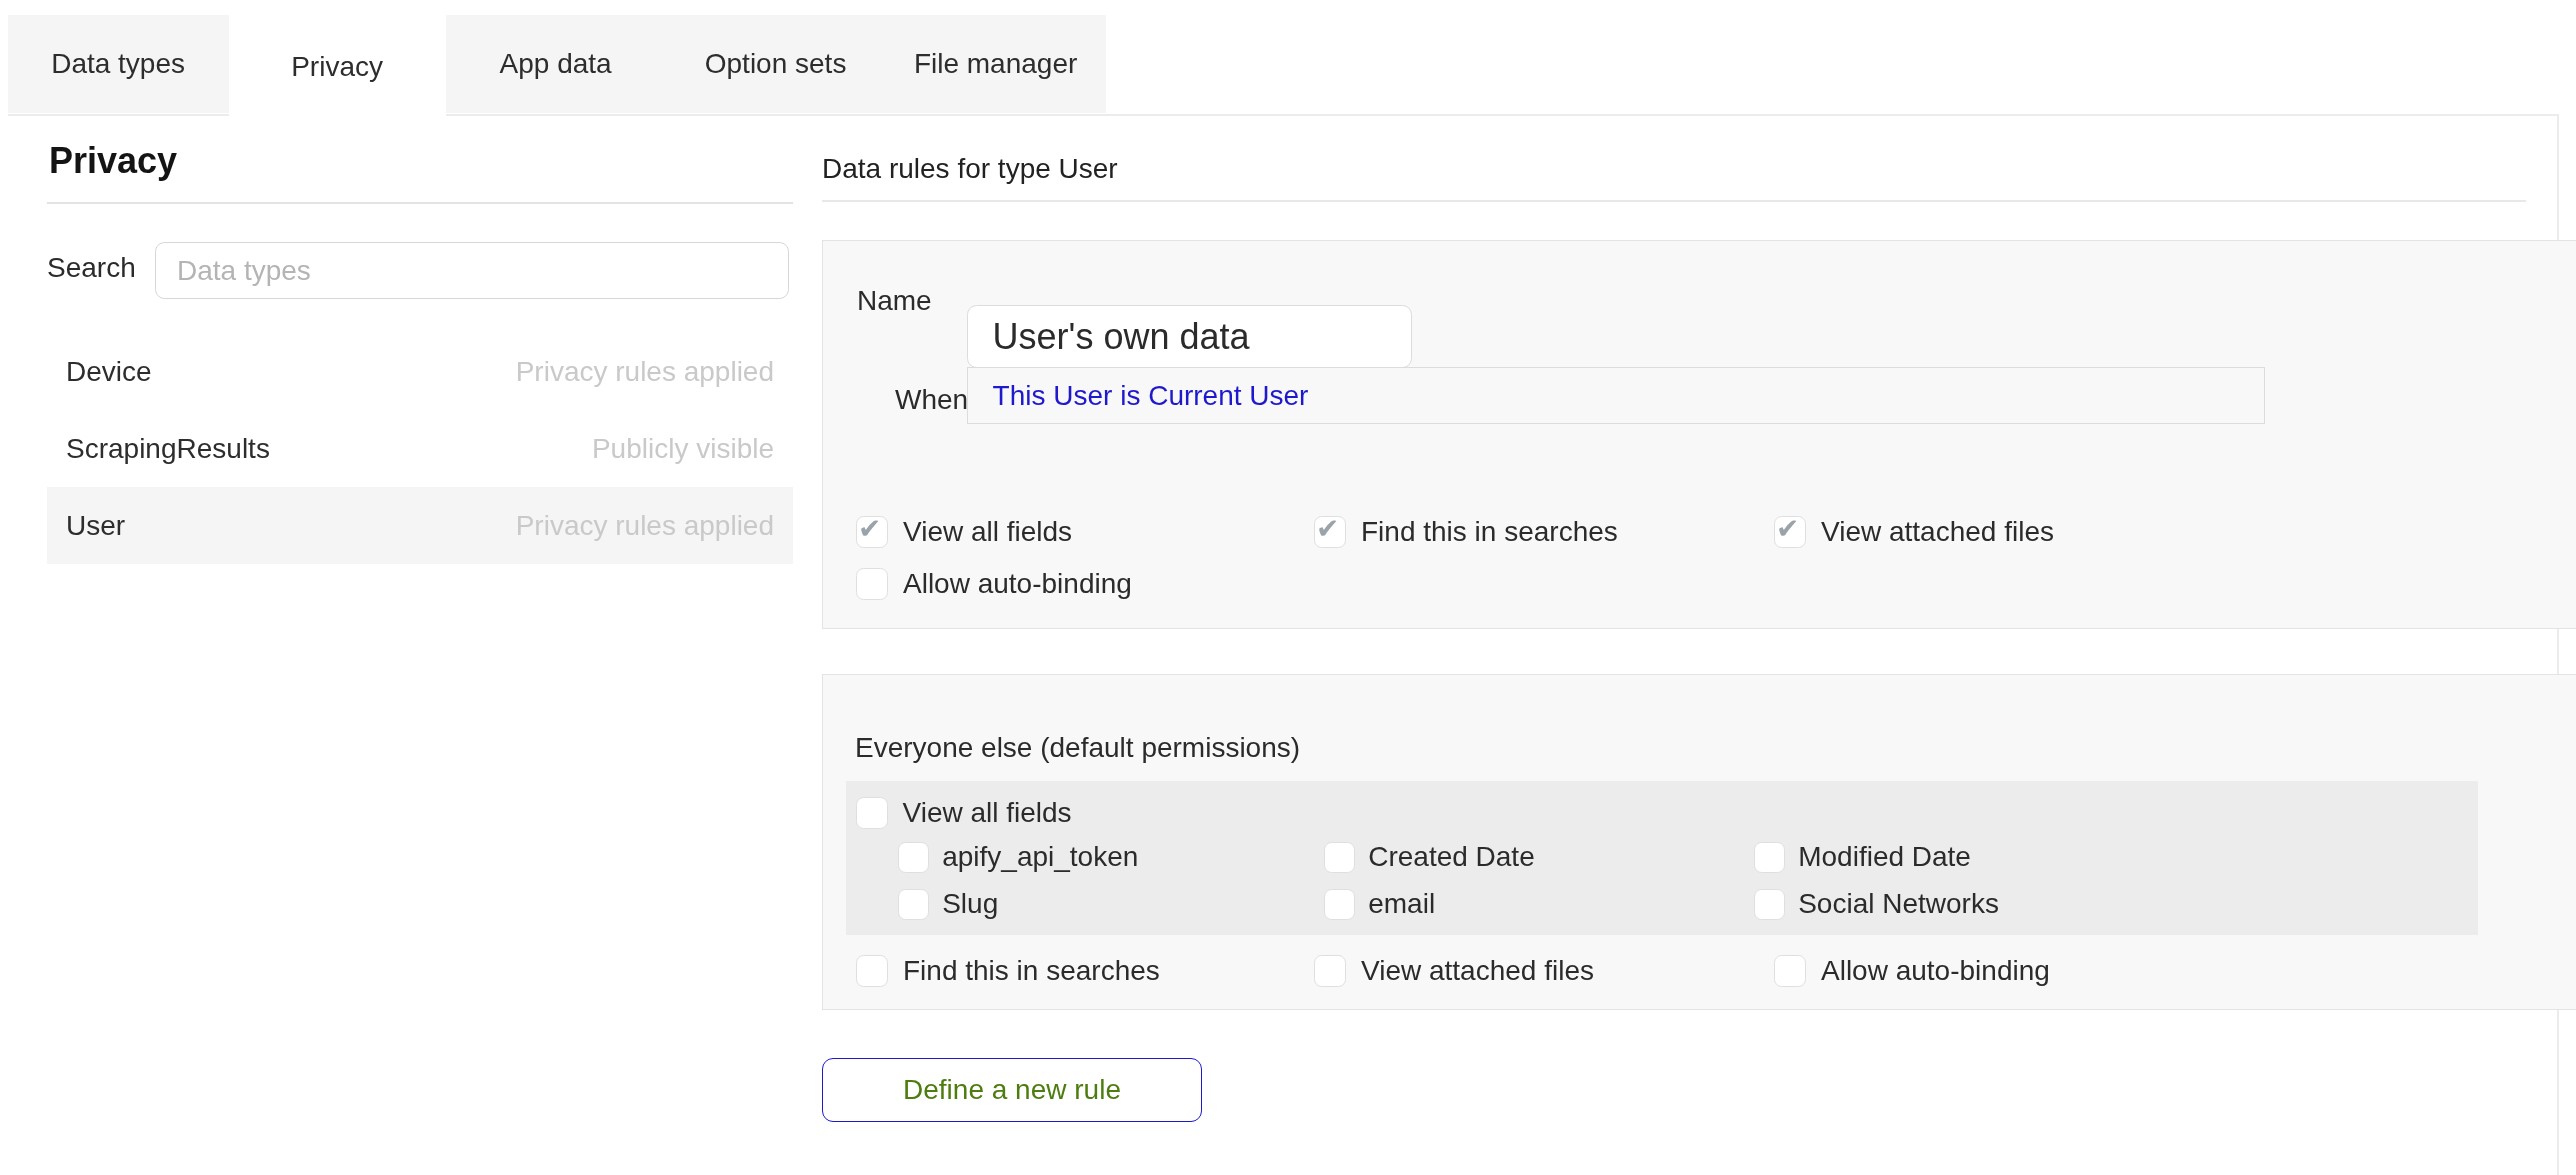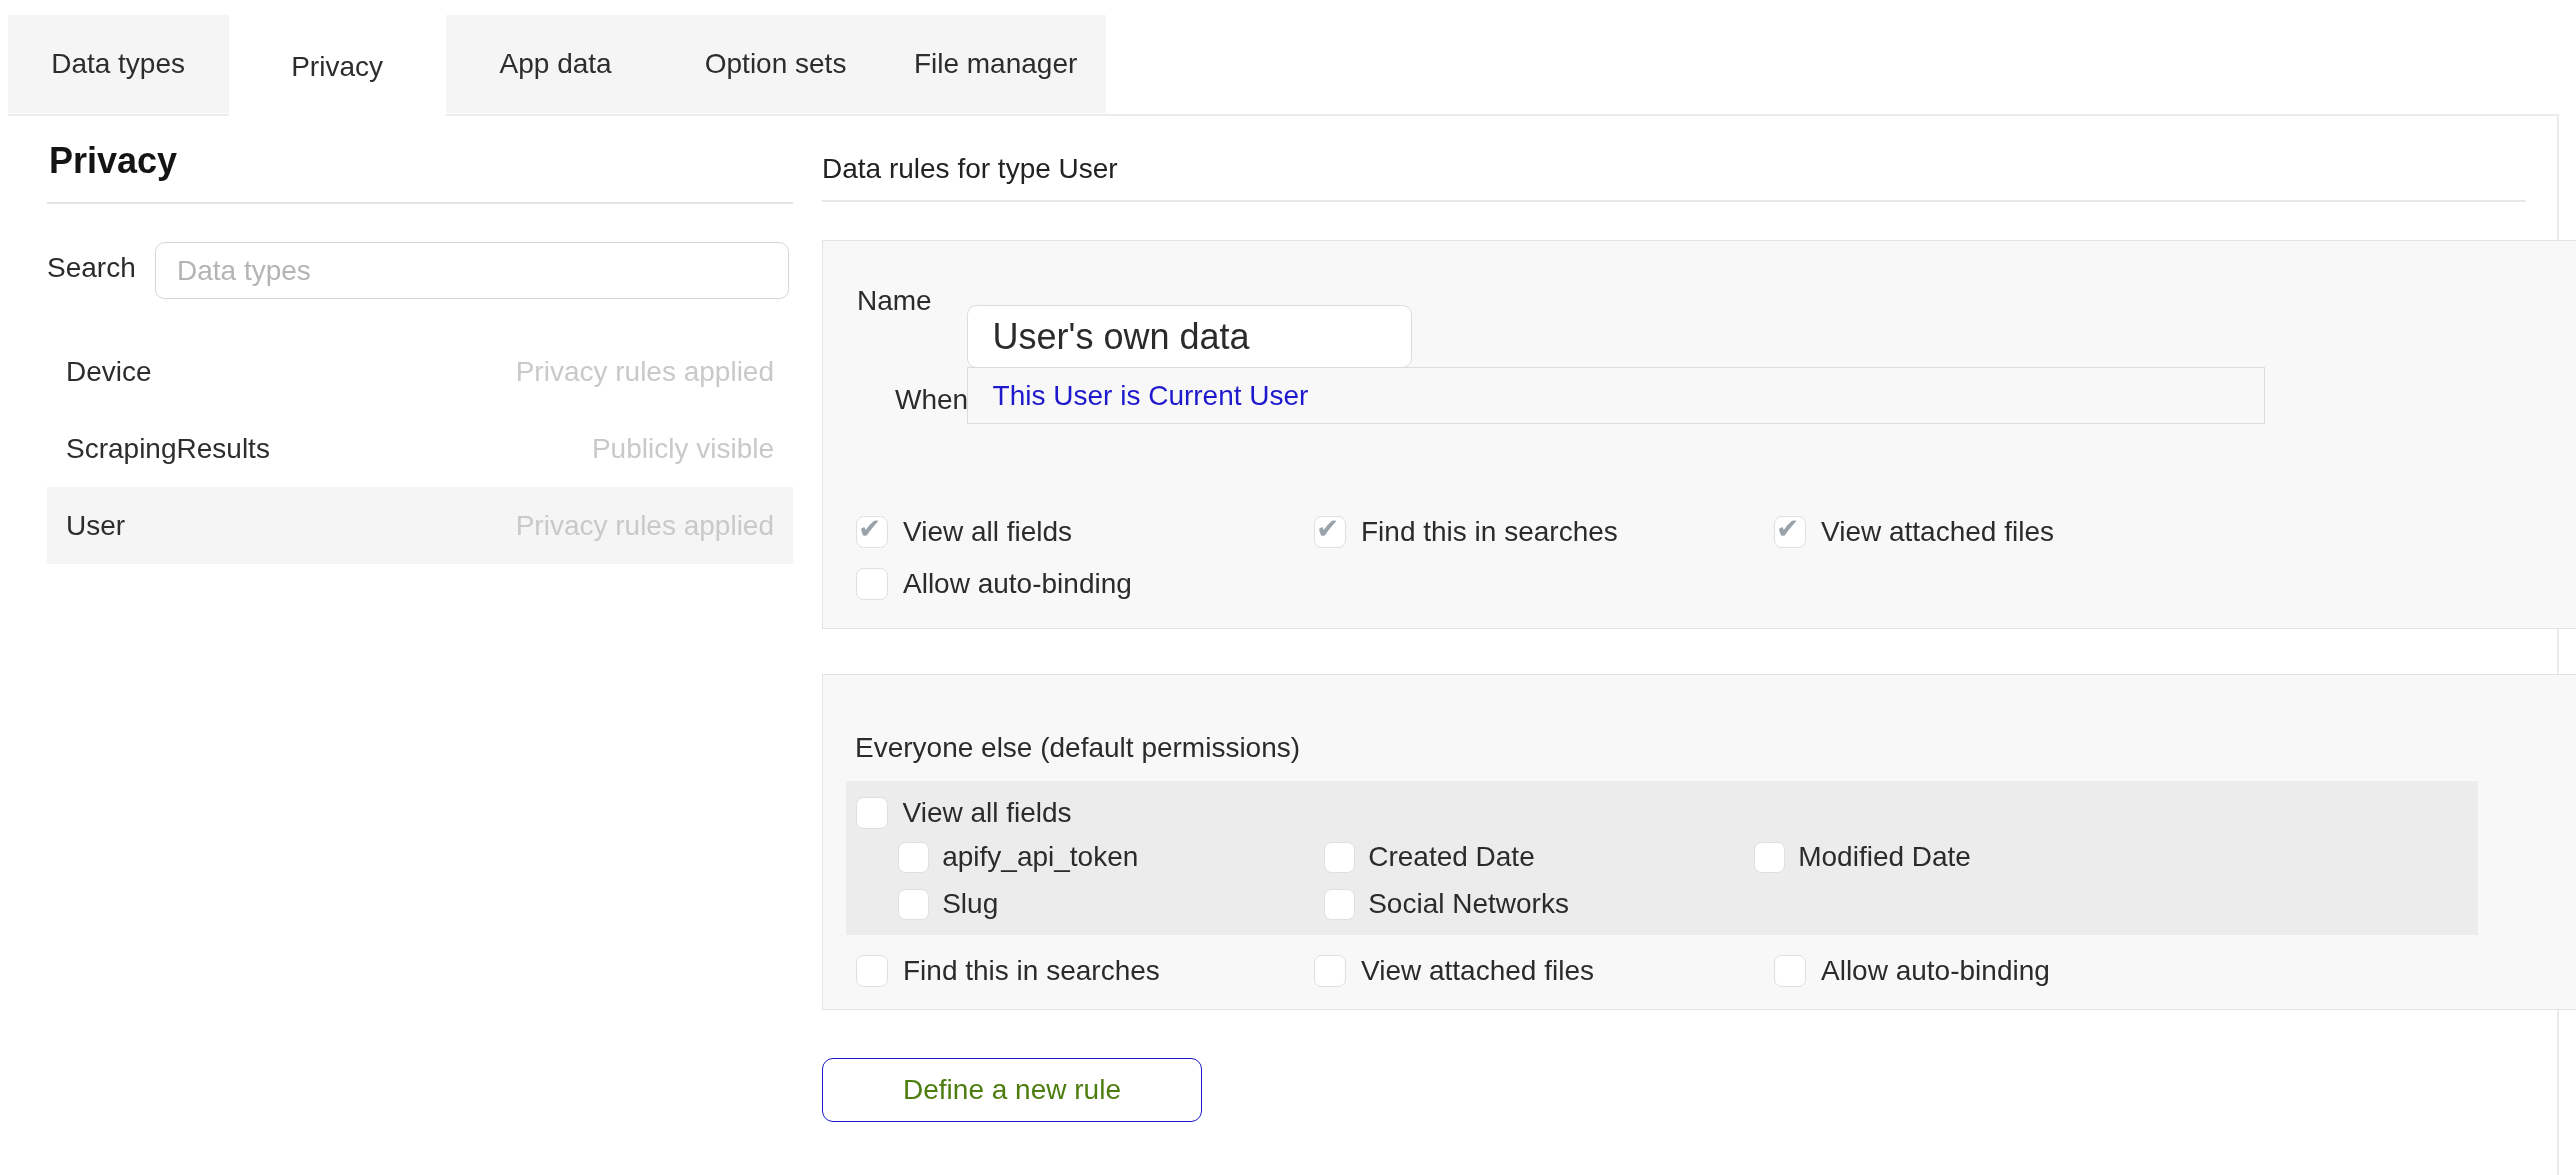--- a/index.html
+++ b/index.html
@@ -192,20 +192,24 @@
             <div class="cb-item">
               <span class="cb-box"></span>
               <span class="cb-label">Modified Date</span>
             </div>
             <div class="cb-item">
               <span class="cb-box"></span>
               <span class="cb-label">Slug</span>
             </div>
             <div class="cb-item">
               <span class="cb-box"></span>
+              <span class="cb-label">email</span>
+            </div>
+            <div class="cb-item">
+              <span class="cb-box"></span>
               <span class="cb-label">Social Networks</span>
             </div>
           </div>
       </div>
       <div class="perm-grid default-perms" id="default-perms">
           <div class="cb-item">
             <span class="cb-box"></span>
             <span class="cb-label">Find this in searches</span>
           </div>
           <div class="cb-item">

